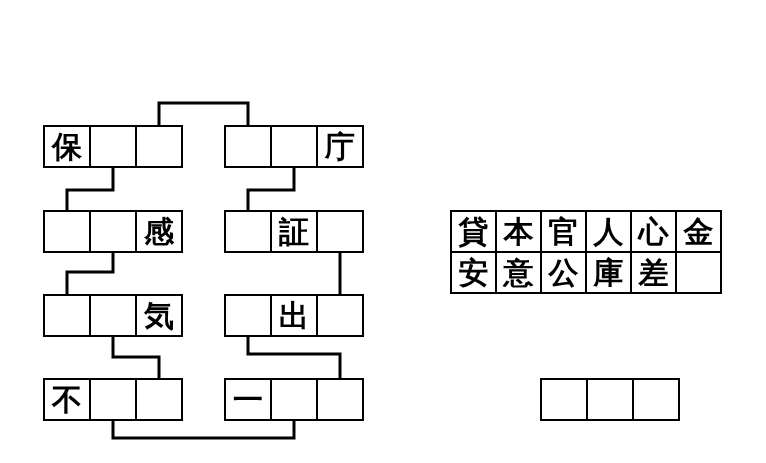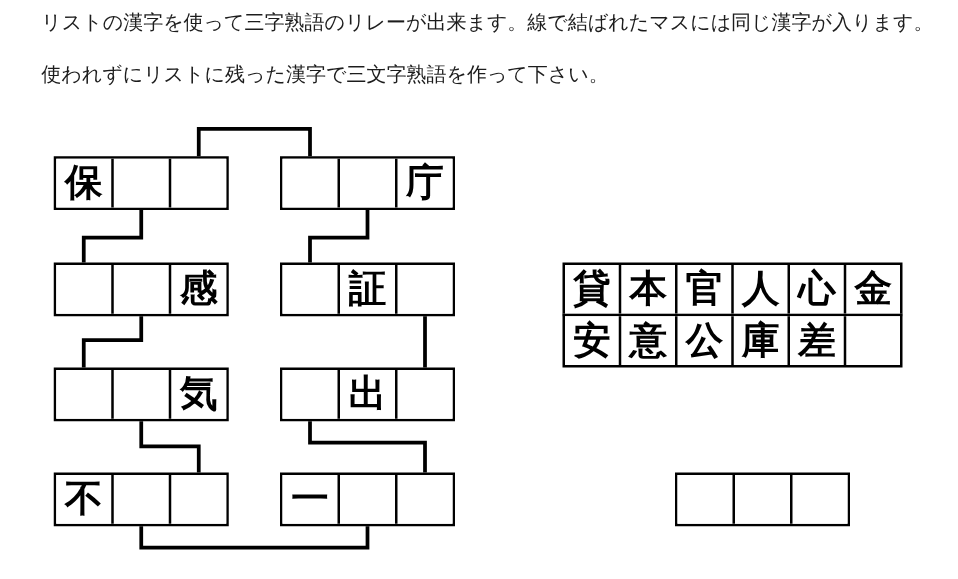--- a/index.html
+++ b/index.html
@@ -72,22 +72,20 @@
     fill: none;
     stroke: #000;
     stroke-width: 3px;
   }
 </style>
 </head>
 <body>
 
 <div class="page">
 
-  <div class="instruction instruction-1">リストの漢字を使って三字熟語のリレーが出来ます。線で結ばれたマスには同じ漢字が入ります。</div>
-  <div class="instruction instruction-2">使われずにリストに残った漢字で三文字熟語を作って下さい。</div>
 
   <div class="kbox box-L1">
     <div class="kcell">保</div>
     <div class="kcell"></div>
     <div class="kcell"></div>
   </div>
   <div class="kbox box-R1">
     <div class="kcell"></div>
     <div class="kcell"></div>
     <div class="kcell">庁</div>

